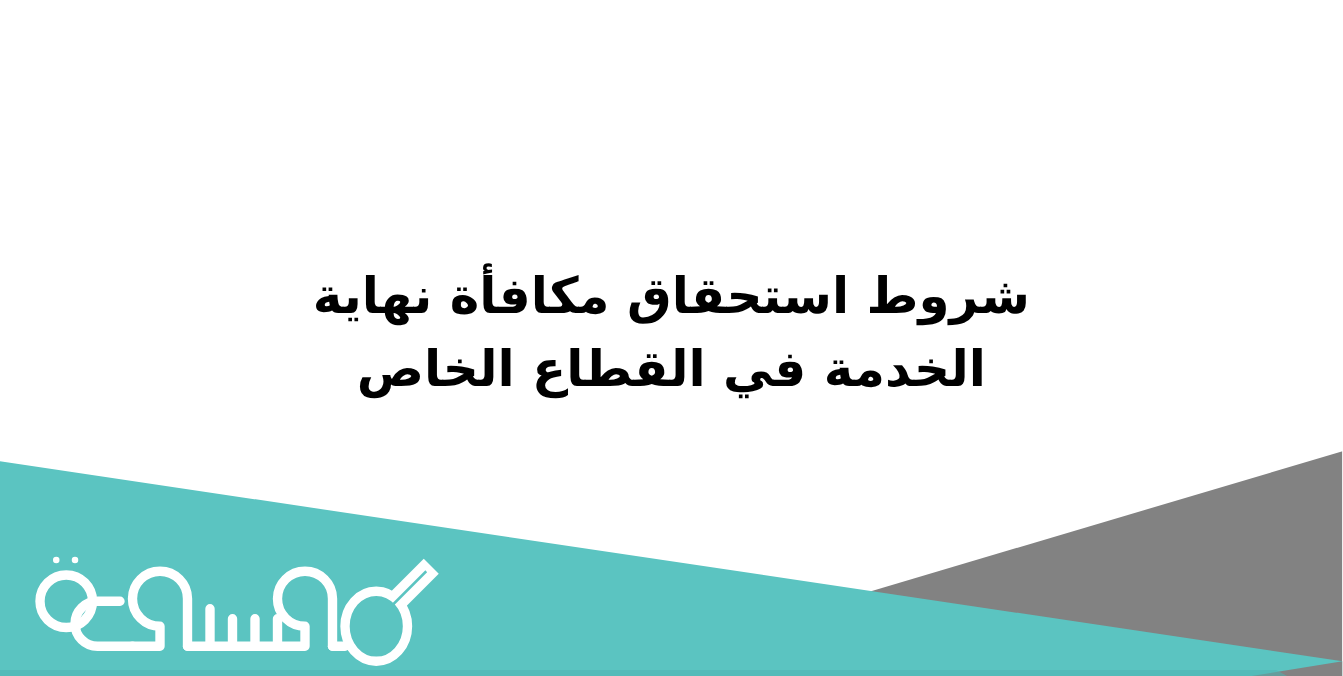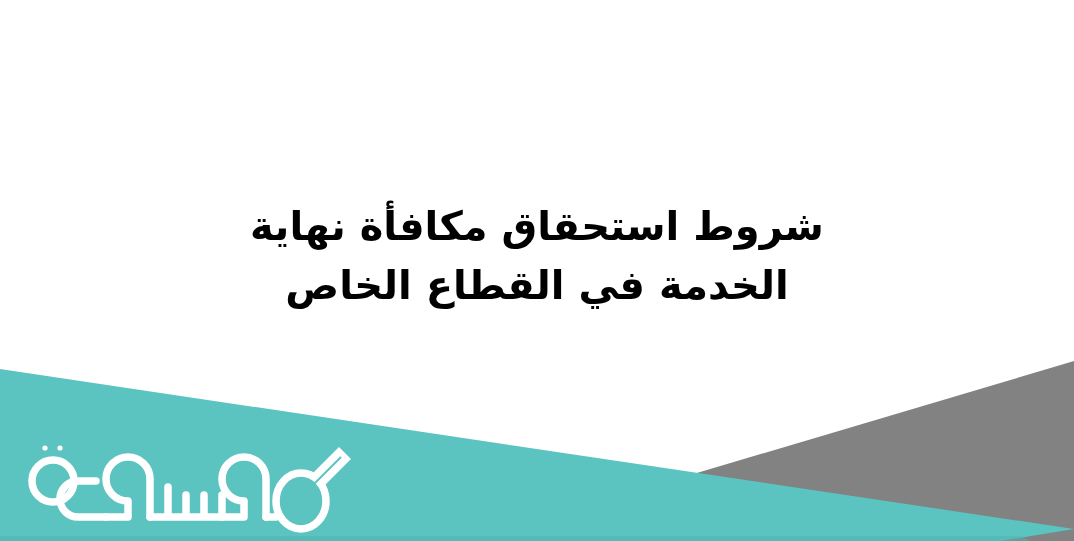--- a/index.html
+++ b/index.html
@@ -36,21 +36,21 @@
     right: 0;
     top: 196px;
     display: flex;
     flex-direction: column;
     align-items: center;
     justify-content: flex-start;
     z-index: 3;
     pointer-events: none;
   }
   .headline {
-    margin: 1px;
+    margin: 12px;
     padding: 0;
     direction: rtl;
     text-align: center;
     color: #000000;
     font-family: "DejaVu Sans", "Liberation Sans", sans-serif;
     font-weight: bold;
     font-size: 40px;
     line-height: 1.48;
     letter-spacing: 0px;
     max-width: 610px;

